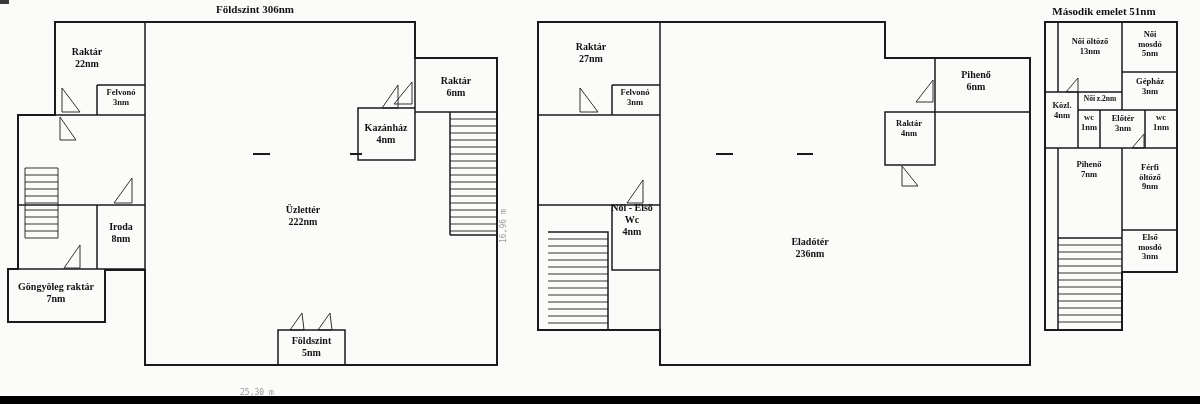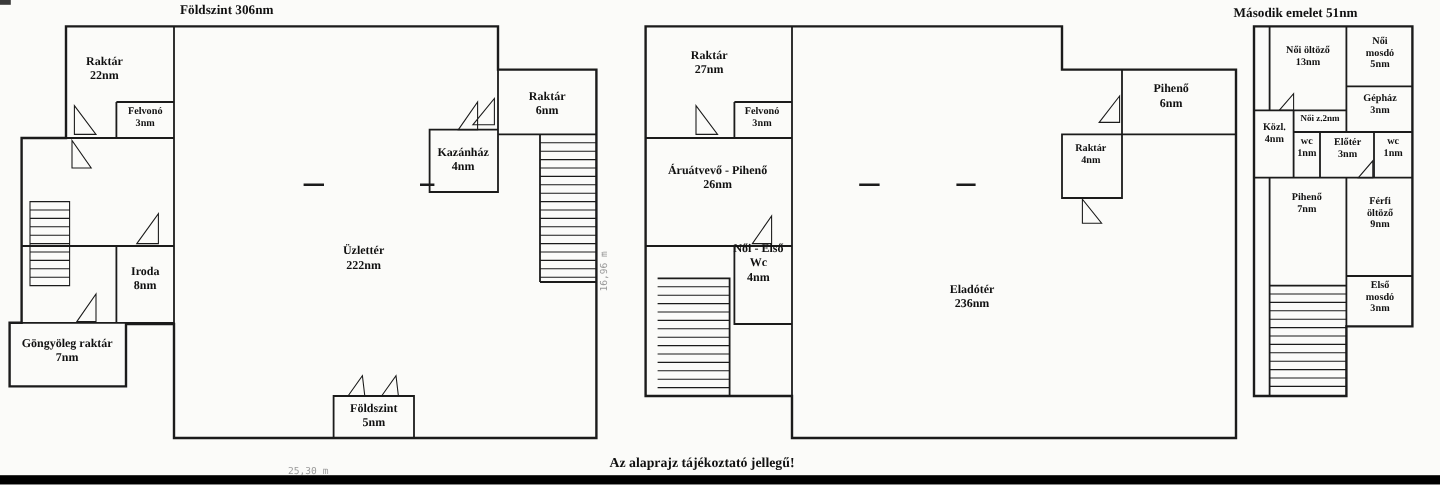--- a/index.html
+++ b/index.html
@@ -2,21 +2,21 @@
 <html><head>
 <meta charset="utf-8">
 <style>
   html,body{margin:0;padding:0;background:#e9e9e9;}
   .canvas{position:relative;width:1200px;height:404px;background:#fbfbf9;overflow:hidden;
           font-family:"Liberation Serif",serif;color:#111;}
   .canvas svg{position:absolute;left:0;top:0;}
   .lbl{position:absolute;font-weight:bold;font-size:10px;line-height:1.18;text-align:center;}
   .sm{font-size:8.5px;line-height:1.12;}
   .xs{font-size:7.5px;line-height:1.1;white-space:nowrap;}
-  .title{position:absolute;font-weight:bold;font-size:11px;}
+  .title{position:absolute;font-weight:bold;font-size:11px;text-align:center;}
   .dim{position:absolute;font-family:"DejaVu Sans Mono",monospace;font-size:8px;color:#9a9a9a;}
   .dim-v{transform:rotate(-90deg);transform-origin:left top;}
   .footer-note{position:absolute;font-weight:bold;font-size:11.5px;text-align:center;}
   .bottom-bar{position:absolute;left:0;top:396px;width:1200px;height:8px;background:#000;}
   .artifact{position:absolute;left:0;top:0;width:9px;height:4px;background:#3a3a3a;}
 </style>
 </head>
 <body>
 
 <div class="canvas">
@@ -68,34 +68,32 @@
   <div class="lbl" style="left:264px;top:204px;width:78px"><span>Üzlettér</span><br><span>222nm</span></div>
   <div class="lbl" style="left:424px;top:75px;width:64px"><span>Raktár</span><br><span>6nm</span></div>
   <div class="lbl" style="left:357px;top:122px;width:58px"><span>Kazánház</span><br><span>4nm</span></div>
   <div class="lbl" style="left:281px;top:335px;width:61px"><span>Földszint</span><br><span>5nm</span></div>
 
   <div class="dim" style="left:240px;top:388px">25,30 m</div>
   <div class="dim dim-v" style="left:499px;top:243px">16,96 m</div>
 
   <div class="lbl" style="left:556px;top:41px;width:70px"><span>Raktár</span><br><span>27nm</span></div>
   <div class="lbl sm" style="left:612px;top:88px;width:46px"><span>Felvonó</span><br><span>3nm</span></div>
-  <div class="lbl" style="left:537px;top:137px;width:122px"><span>Áruátvevő - Pihenő</span><br><span>26nm</span></div>
   <div class="lbl" style="left:611px;top:202px;width:42px"><span>Női - Első Wc</span><br><span>4nm</span></div>
   <div class="lbl" style="left:945px;top:69px;width:62px"><span>Pihenő</span><br><span>6nm</span></div>
   <div class="lbl sm" style="left:884px;top:119px;width:50px"><span>Raktár</span><br><span>4nm</span></div>
   <div class="lbl" style="left:772px;top:236px;width:76px"><span>Eladótér</span><br><span>236nm</span></div>
 
   <div class="lbl sm" style="left:1058px;top:37px;width:64px"><span>Női öltöző</span><br><span>13nm</span></div>
   <div class="lbl sm" style="left:1131px;top:30px;width:38px"><span>Női mosdó</span><br><span>5nm</span></div>
   <div class="lbl sm" style="left:1124px;top:77px;width:52px"><span>Gépház</span><br><span>3nm</span></div>
   <div class="lbl sm" style="left:1044px;top:101px;width:36px"><span>Közl.</span><br><span>4nm</span></div>
   <div class="lbl xs" style="left:1078px;top:95px;width:44px"><span>Női z.</span><span>2nm</span></div>
   <div class="lbl sm" style="left:1078px;top:113px;width:22px"><span>wc</span><br><span>1nm</span></div>
   <div class="lbl sm" style="left:1101px;top:114px;width:44px"><span>Előtér</span><br><span>3nm</span></div>
   <div class="lbl sm" style="left:1147px;top:113px;width:28px"><span>wc</span><br><span>1nm</span></div>
   <div class="lbl sm" style="left:1060px;top:160px;width:58px"><span>Pihenő</span><br><span>7nm</span></div>
   <div class="lbl sm" style="left:1131px;top:163px;width:38px"><span>Férfi öltöző</span><br><span>9nm</span></div>
   <div class="lbl sm" style="left:1131px;top:233px;width:38px"><span>Első mosdó</span><br><span>3nm</span></div>
 
-  <div class="footer-note" style="left:410px;top:380px;width:350px">Az alaprajz tájékoztató jellegű!</div>
   <div class="bottom-bar"></div>
 
 </div>
 
 </body></html>

